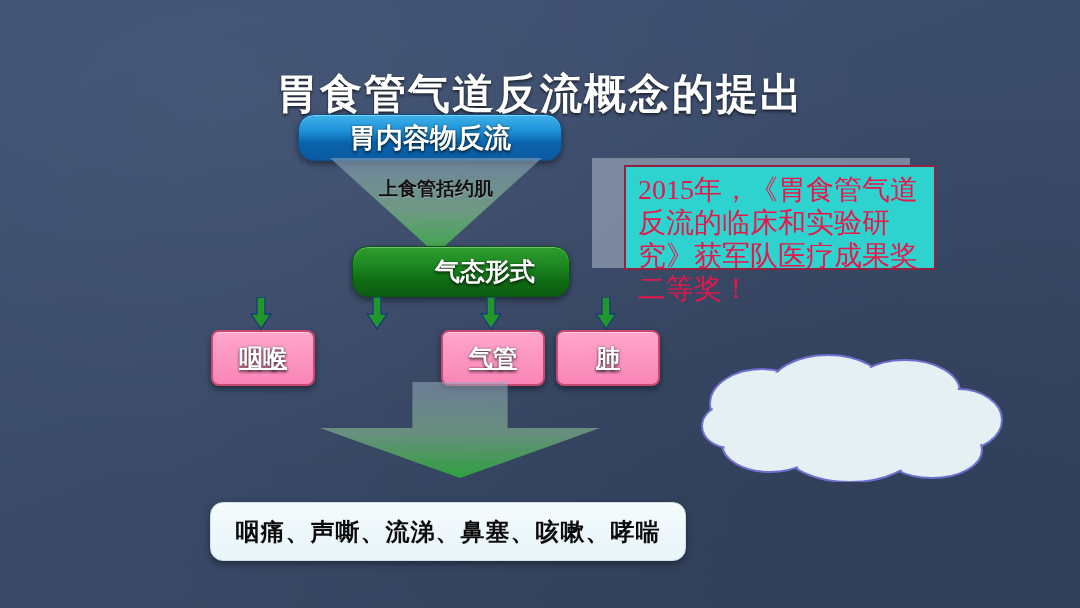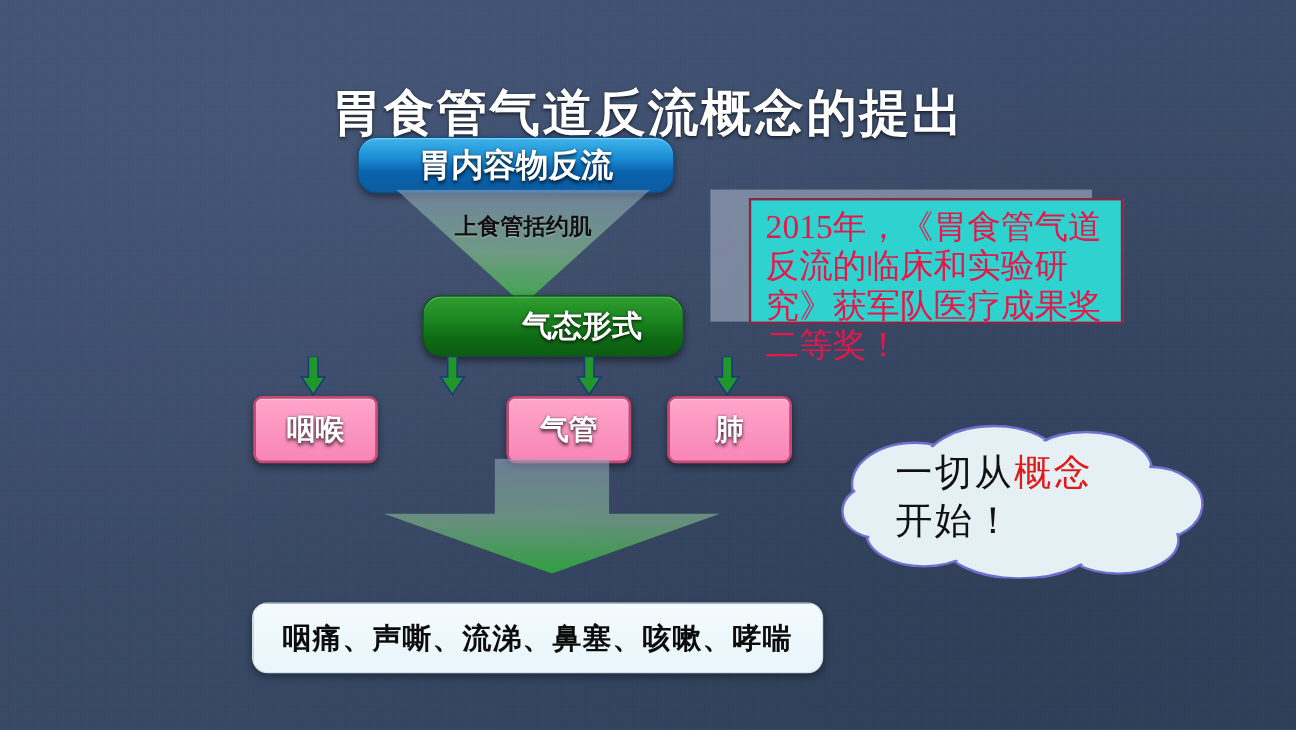--- a/index.html
+++ b/index.html
@@ -48,24 +48,25 @@
     background:linear-gradient(180deg,#2f9d2f 0%,#1e8a22 35%,#0f6b14 70%,#0b5d11 100%);
     border:1px solid #0a5510;
     padding-left:48px;
   }
   .chip-pink{
     height:52px;font-size:24px;border-radius:8px;
     background:linear-gradient(180deg,#ffa6cb 0%,#fb94c0 55%,#f985b6 100%);
     border:2px solid #c9486f;
     color:#ffffff;
     box-shadow:0 3px 6px rgba(0,0,0,.45), inset 0 1px 0 rgba(255,255,255,.45);
+    text-decoration:underline;
   }
   #pink-0{left:211px;top:330px;width:100px;}
   #pink-1{left:327px;top:330px;width:100px;}
-  #pink-2{left:422px;top:330px;width:100px;}
+  #pink-2{left:441px;top:330px;width:100px;}
   #pink-3{left:556px;top:330px;width:100px;}
 
   
   #tri-big{
     position:absolute;left:330px;top:158px;width:212px;height:96px;
     background:linear-gradient(180deg,rgba(150,170,195,.55) 0%,rgba(130,185,140,.70) 55%,rgba(60,175,70,.92) 100%);
     clip-path:polygon(0 0,100% 0,50% 100%);
   }
   #label-ues{
     position:absolute;left:330px;top:176px;width:212px;text-align:center;
@@ -185,18 +186,14 @@
         <ellipse cx="128" cy="36" rx="56" ry="31"></ellipse>
         <ellipse cx="205" cy="40" rx="53" ry="30"></ellipse>
         <ellipse cx="258" cy="68" rx="42" ry="29"></ellipse>
         <ellipse cx="232" cy="98" rx="48" ry="26"></ellipse>
         <ellipse cx="150" cy="100" rx="62" ry="28"></ellipse>
         <ellipse cx="70" cy="92" rx="46" ry="26"></ellipse>
         <ellipse cx="30" cy="74" rx="26" ry="20"></ellipse>
         <rect x="30" y="40" width="240" height="62"></rect>
       </g>
     </svg>
-    <div id="cloud-text">
-      <span>一切从</span><span class="hl">概念</span><br>
-      <span>开始！</span>
-    </div>
   </div>
 </div>
 
 </body></html>

